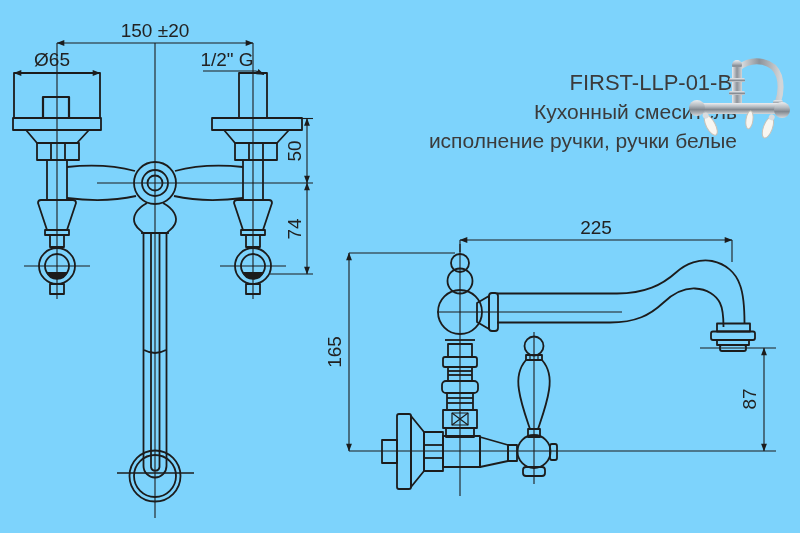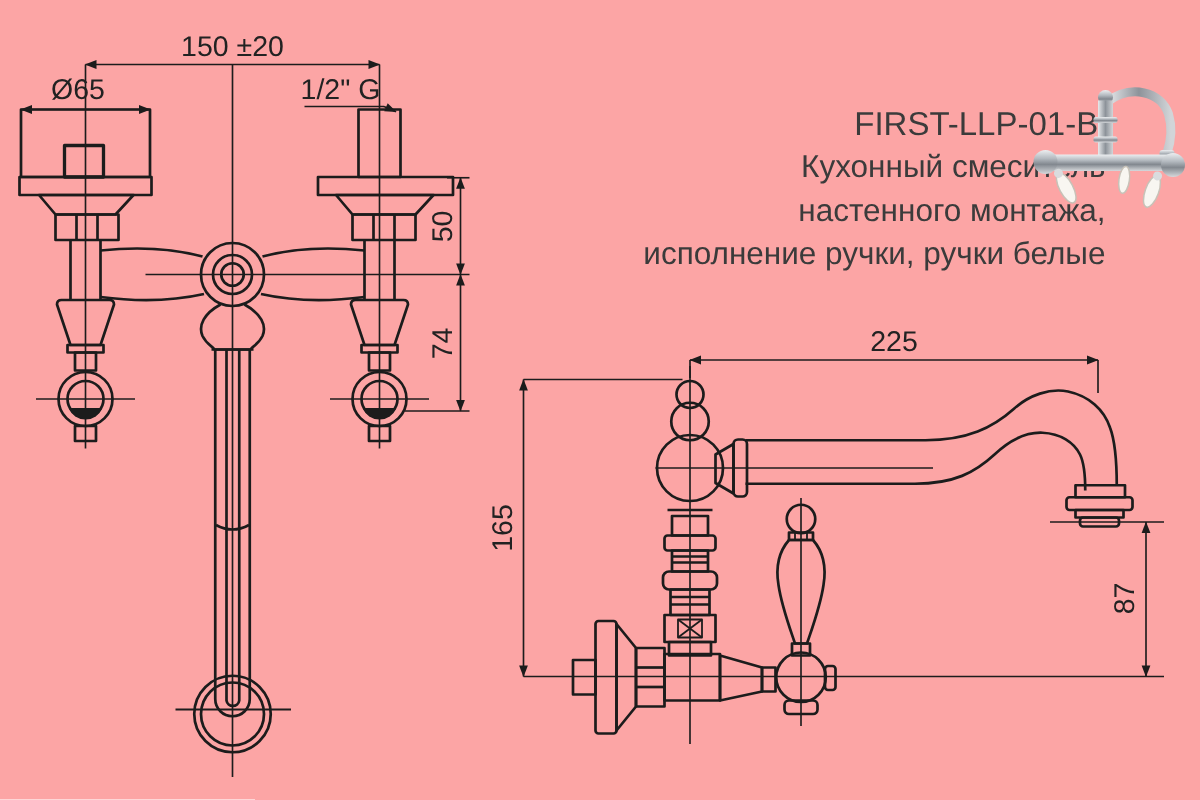--- a/index.html
+++ b/index.html
@@ -1,17 +1,17 @@
 <!DOCTYPE html>
 <html><head>
 <meta charset="utf-8">
 <style>
   html,body{margin:0;padding:0;background:#fff;}
   .page{
-    position:relative;width:800px;height:533px;background:#fca5a5;overflow:hidden;
+    position:relative;width:800px;height:533px;background:#7dd3fc;overflow:hidden;
     font-family:"Liberation Sans",sans-serif;
   }
   svg text{font-family:"Liberation Sans",sans-serif;fill:#222;}
   .dim-label{font-size:19px;}
   .drawing{position:absolute;left:0;top:0;}
   .info{
     position:absolute;top:68px;right:63px;width:420px;
     text-align:right;color:#3b3b3b;font-size:21px;line-height:29px;
   }
   .info .code{font-size:22px;}
@@ -222,21 +222,20 @@
         <text class="dim-label" x="596" y="234" text-anchor="middle">225</text>
         <text class="dim-label" transform="translate(341,352) rotate(-90)" text-anchor="middle">165</text>
         <text class="dim-label" transform="translate(756,399) rotate(-90)" text-anchor="middle">87</text>
       </g>
     </g>
   </svg>
 
   <div class="info">
     <div class="code">FIRST-LLP-01-Bi</div>
     <div>Кухонный смеситель</div>
-    <div>настенного монтажа,</div>
     <div>исполнение ручки, ручки белые</div>
   </div>
 
   <svg class="photo" width="115" height="105" viewBox="0 0 115 105">
     <defs>
       <linearGradient id="chrome" x1="0" y1="0" x2="0" y2="1">
         <stop offset="0" stop-color="#eceef0"></stop>
         <stop offset="0.35" stop-color="#b4bac0"></stop>
         <stop offset="0.6" stop-color="#82888f"></stop>
         <stop offset="1" stop-color="#d6d9dc"></stop>

